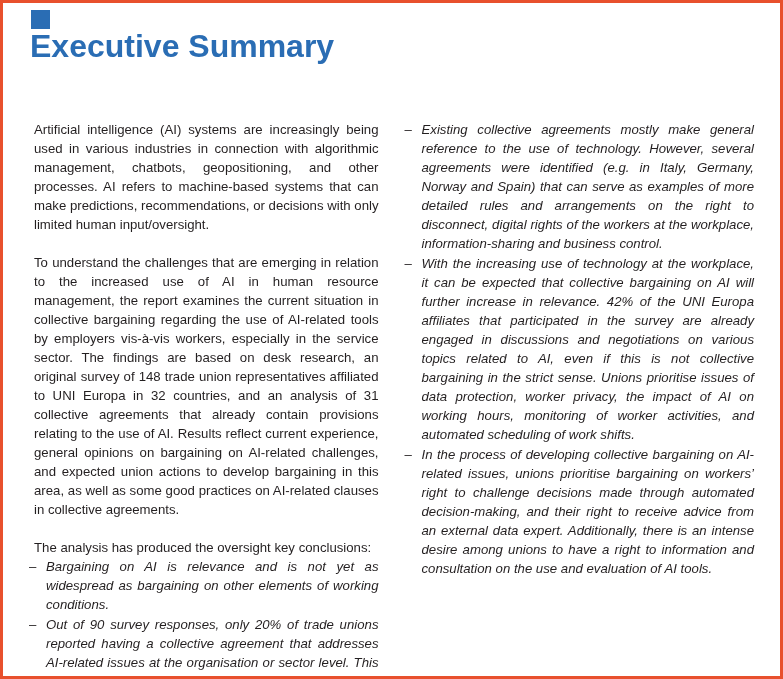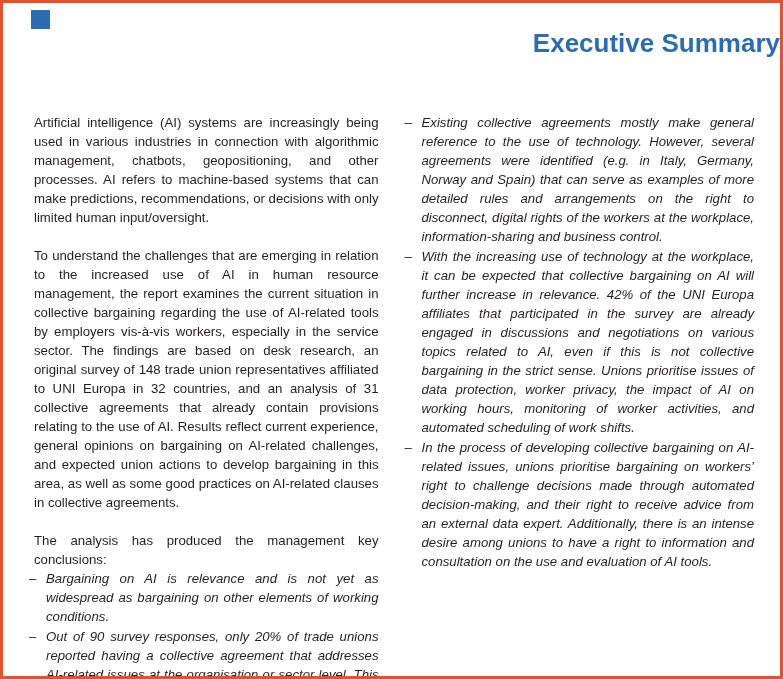--- a/index.html
+++ b/index.html
@@ -22,25 +22,24 @@
   }
   .title-square {
     width: 19px;
     height: 19px;
     background: #2a6db4;
     margin-left: 28px;
   }
   h1.page-title {
     margin: 1px 0 0 27px;
     color: #2a6db4;
-    font-size: 26px;
+    font-size: 32px;
     font-weight: bold;
     line-height: 1.05;
     letter-spacing: 0px;
-    text-align: right;
   }
   .columns {
     display: flex;
     margin-top: 56px;
     padding: 0 26px;
     column-gap: 26px;
   }
   .col {
     flex: 1 1 0;
     min-width: 0;
@@ -77,21 +76,21 @@
   <div class="title-block">
     <div class="title-square"></div>
     <h1 class="page-title">Executive Summary</h1>
   </div>
 
   <div class="columns">
 
     <div class="col">
       <p class="para">Artificial intelligence (AI) systems are increasingly being used in various industries in connection with algorithmic management, chatbots, geopositioning, and other processes. AI refers to machine-based systems that can make predictions, recommendations, or decisions with only limited human input/oversight.</p>
       <p class="para">To understand the challenges that are emerging in relation to the increased use of AI in human resource management, the report examines the current situation in collective bargaining regarding the use of AI-related tools by employers vis-à-vis workers, especially in the service sector. The findings are based on desk research, an original survey of 148 trade union representatives affiliated to UNI Europa in 32 countries, and an analysis of 31 collective agreements that already contain provisions relating to the use of AI. Results reflect current experience, general opinions on bargaining on AI-related challenges, and expected union actions to develop bargaining in this area, as well as some good practices on AI-related clauses in collective agreements.</p>
-      <p class="para" style="margin-bottom:0">The analysis has produced the management key conclusions:</p>
+      <p class="para" style="margin-bottom:0">The analysis has produced the oversight key conclusions:</p>
       <div class="bullet">
         <span class="dash">–</span>
         <span class="bullet-text">Bargaining on AI is relevance and is not yet as widespread as bargaining on other elements of working conditions.</span>
       </div>
       <div class="bullet">
         <span class="dash">–</span>
         <span class="bullet-text">Out of 90 survey responses, only 20% of trade unions reported having a collective agreement that addresses AI-related issues at the organisation or sector level. This implies that the majority of trade unions (69%) do not have any collective bargaining agreements related to AI, and 11% are unaware of any such agreements.</span>
       </div>
     </div>
 

